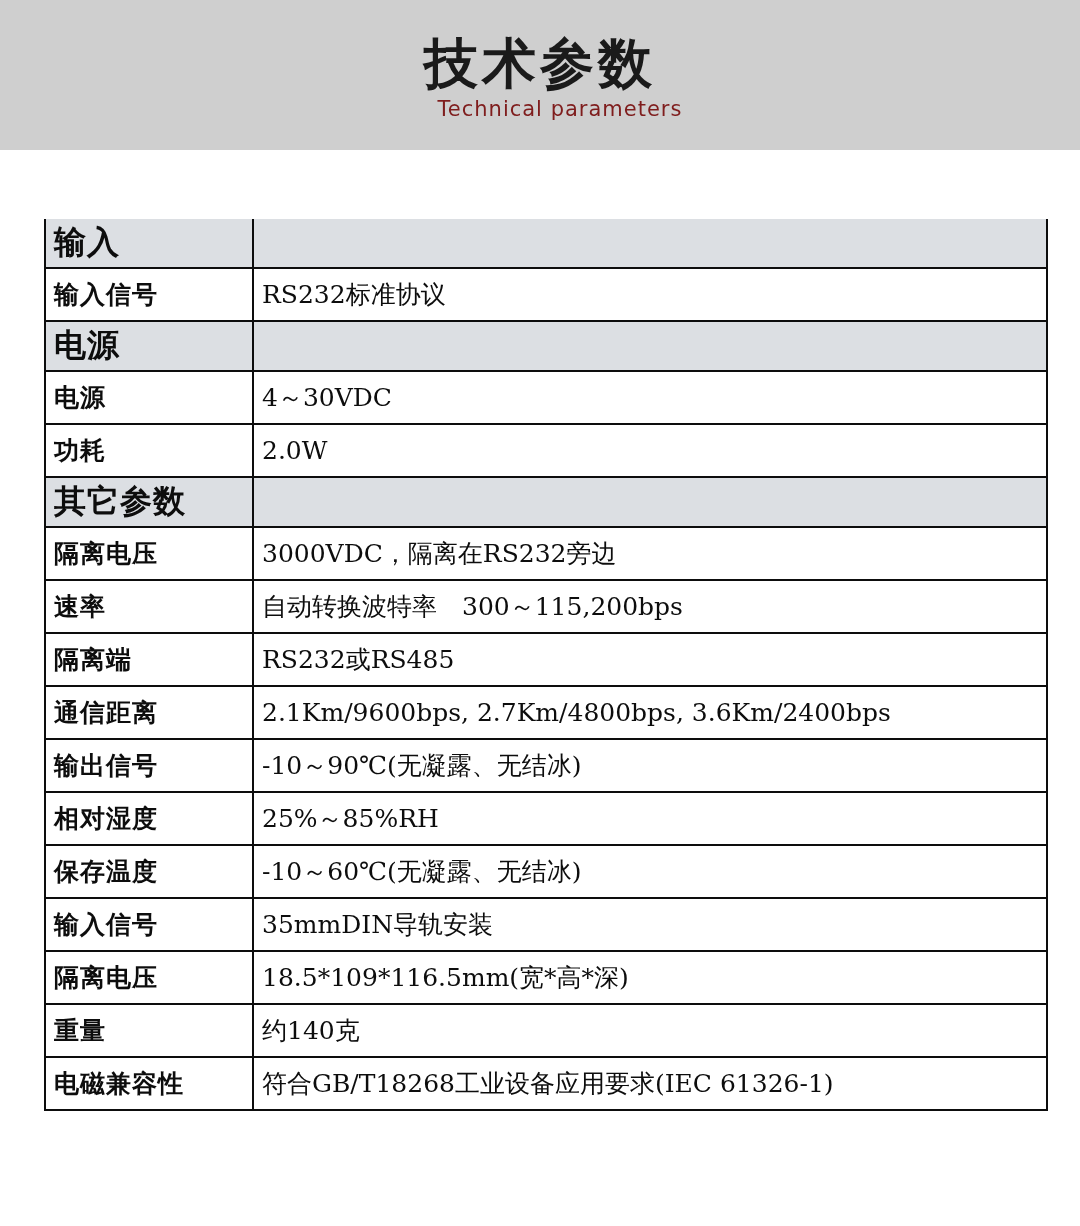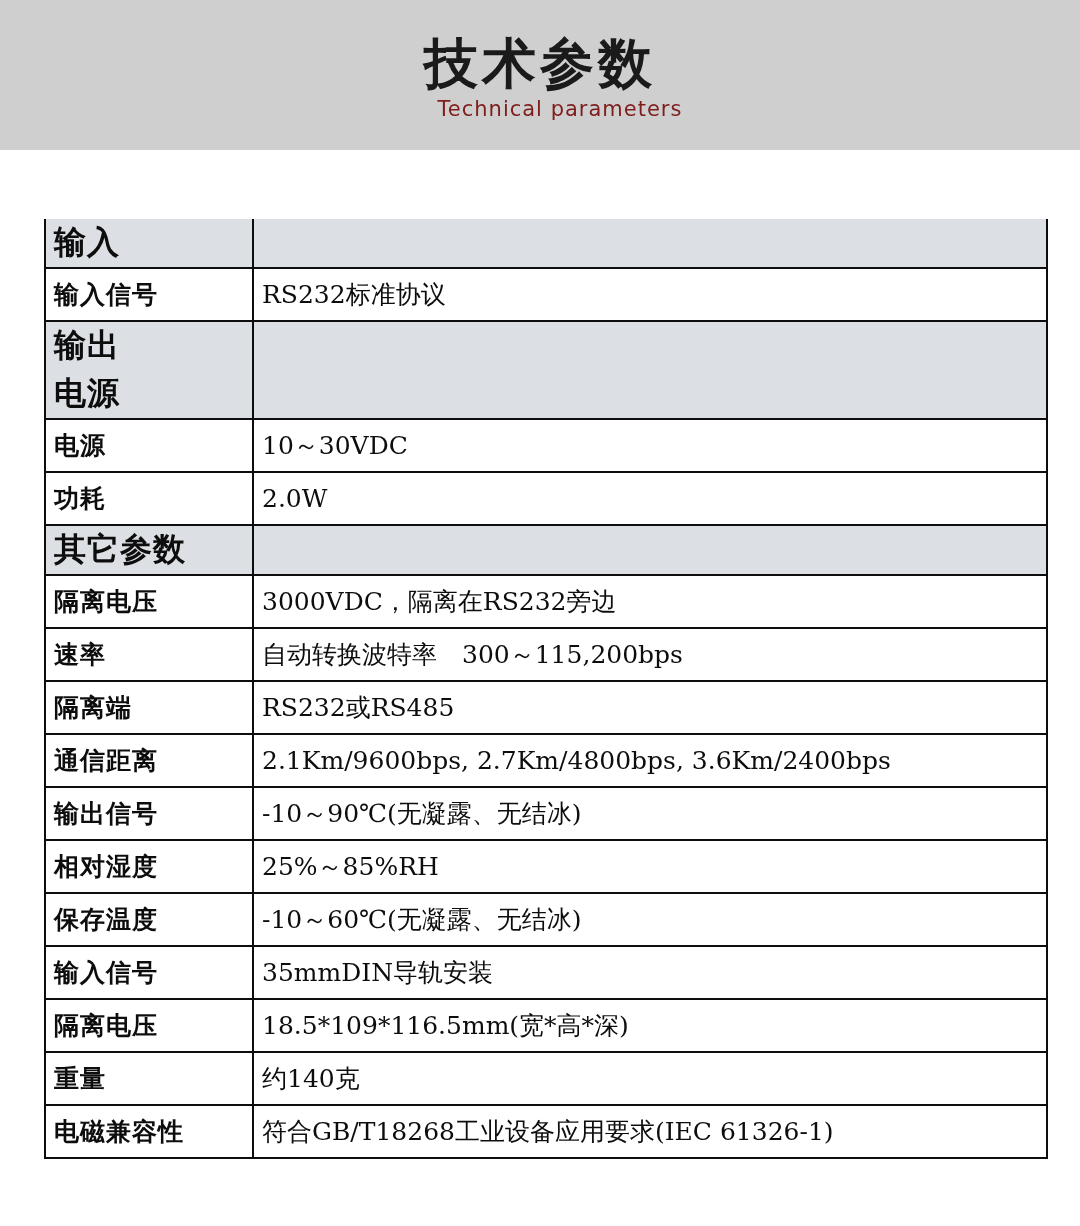--- a/index.html
+++ b/index.html
@@ -108,30 +108,26 @@
       <tbody>
           <tr class="section">
             <td class="label">输入</td>
             <td class="value"></td>
           </tr>
           <tr>
             <td class="label">输入信号</td>
             <td class="value">RS232标准协议</td>
           </tr>
           <tr class="section">
-            <td class="label">输出</td>
-            <td class="value"></td>
-          </tr>
-          <tr class="section">
             <td class="label">电源</td>
             <td class="value"></td>
           </tr>
           <tr>
             <td class="label">电源</td>
-            <td class="value">10～30VDC</td>
+            <td class="value">4～30VDC</td>
           </tr>
           <tr>
             <td class="label">功耗</td>
             <td class="value">2.0W</td>
           </tr>
           <tr class="section">
             <td class="label">其它参数</td>
             <td class="value"></td>
           </tr>
           <tr>

